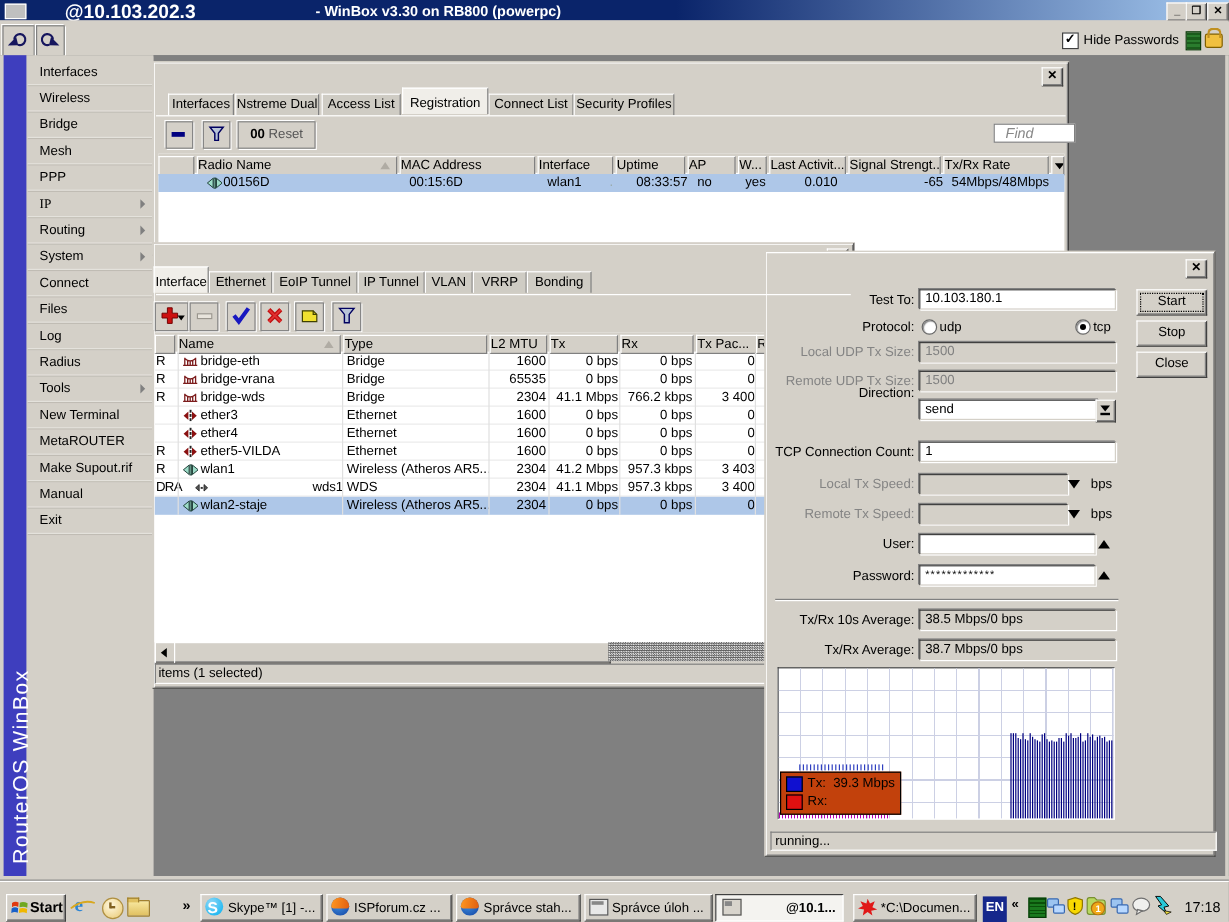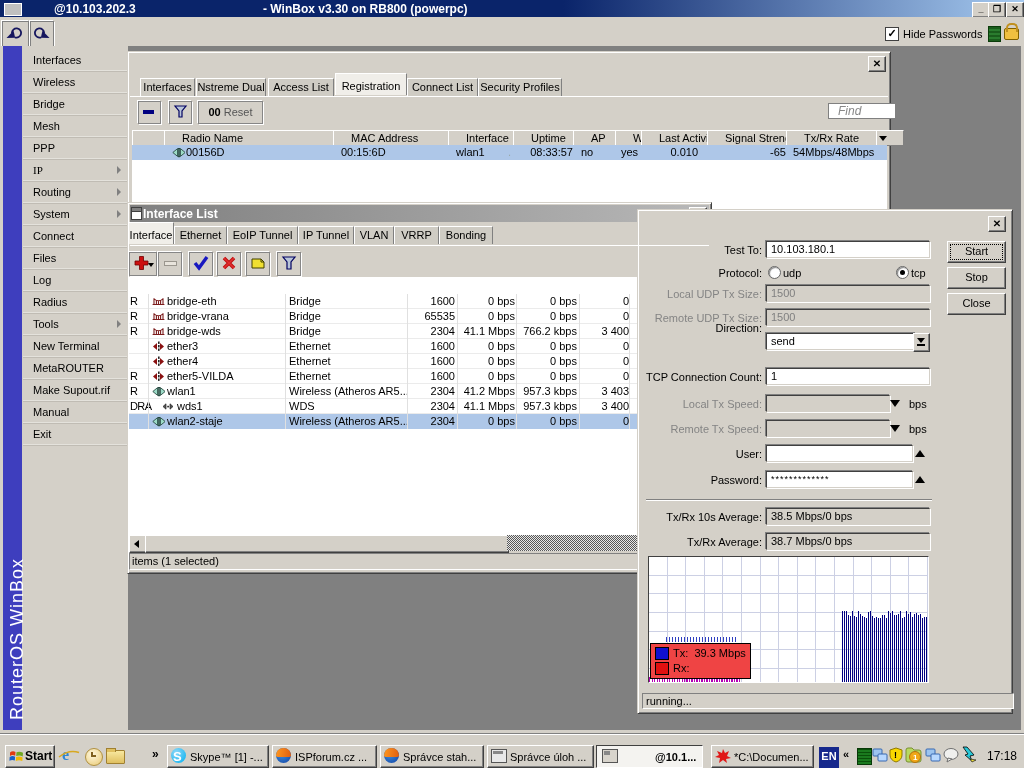--- a/index.html
+++ b/index.html
@@ -3,21 +3,21 @@
 <style>
 html,body{margin:0;padding:0;}
 body{width:1024px;height:768px;overflow:hidden;font-family:"Liberation Sans",sans-serif;font-size:11px;color:#000;}
 #screen{position:absolute;left:0;top:0;width:1024px;height:768px;background:#d4d0c8;}
 .abs{position:absolute;}
 
 .raised{background:#d4d0c8;border:1px solid;border-color:#fff #404040 #404040 #fff;box-shadow:inset -1px -1px 0 #808080;}
 .sunkflat{border:1px solid;border-color:#808080 #fff #fff #808080;}
 
 #titlebar{position:absolute;left:0;top:0;width:1024px;height:17px;background:linear-gradient(90deg,#0a246a 0%,#0a246a 55%,#a6caf0 100%);color:#fff;font-weight:bold;}
-#titlebar .t1{position:absolute;left:54px;top:2px;font-size:12px;}
+#titlebar .t1{position:absolute;left:54px;top:2px;font-size:16px;}
 #titlebar .t2{position:absolute;left:263px;top:2px;font-size:12px;}
 .wbtn{position:absolute;width:16px;height:14px;background:#d4d0c8;border:1px solid;border-color:#fff #404040 #404040 #fff;box-shadow:inset -1px -1px 0 #808080;font-size:9px;text-align:center;line-height:12px;color:#000;}
 
 #topbar{position:absolute;left:0;top:17px;width:1024px;height:29px;background:#d4d0c8;border-bottom:1px solid #808080;}
 .tbtn{position:absolute;top:4px;width:25px;height:24px;background:#d4d0c8;border:1px solid #808080;box-shadow:1px 1px 0 #fff,-1px -1px 0 #fff;}
 
 #leftpanel{position:absolute;left:0;top:46px;width:128px;height:688px;background:#d4d0c8;}
 #bluestrip{position:absolute;left:3px;top:0px;width:19px;height:685px;background:#3e3ebe;}
 #vlogo{position:absolute;left:3px;top:0;width:19px;height:685px;color:#fff;}
 #vlogo span{position:absolute;left:4px;top:674px;transform-origin:0 0;transform:rotate(-90deg);white-space:nowrap;font-size:18px;letter-spacing:1px;}
@@ -33,21 +33,21 @@
 .ticon{position:absolute;left:4px;top:2px;width:13px;height:11px;background:#fff;border:1px solid #404040;}
 .ticon i{display:block;height:3px;background:#808080;border-bottom:1px solid #404040;}
 .ttext{position:absolute;left:22px;top:2px;font-size:12px;}
 .xbtn{position:absolute;width:16px;height:14px;background:#d4d0c8;border:1px solid;border-color:#fff #404040 #404040 #fff;box-shadow:inset -1px -1px 0 #808080;color:#000;text-align:center;font-size:10px;line-height:13px;font-weight:bold;}
 
 .tab{position:absolute;background:#cfccc4;border:1px solid;border-color:#fff #808080 #d4d0c8 #fff;border-bottom:none;height:17px;line-height:17px;text-align:center;color:#000;}
 .tab.active{background:#f0eee9;height:17px;padding-top:4px;border-color:#fff #808080 #f0eee9 #fff;z-index:2;}
 .tabline{position:absolute;height:1px;background:#fff;z-index:1;}
 
 .hdr{position:absolute;background:#d4d0c8;height:16px;}
-.hcell{position:absolute;top:2px;height:14px;line-height:14px;background:#d4d0c8;border:1px solid;border-color:#fff #808080 #808080 #fff;padding-left:17px;overflow:hidden;white-space:nowrap;}
+.hcell{position:absolute;top:2px;height:14px;line-height:14px;background:#d4d0c8;border:1px solid;border-color:#fff #808080 #808080 #fff;padding-left:0;overflow:hidden;white-space:nowrap;}
 .listbg{position:absolute;background:#fff;}
 .row{position:absolute;height:15px;line-height:15px;white-space:nowrap;overflow:hidden;}
 .rsel{background:#aec7e8;}
 .cell{position:absolute;top:0;height:15px;line-height:15px;overflow:hidden;}
 .num{text-align:right;}
 .gline{position:absolute;width:1px;background:#e0e0e0;}
 .row:not(.rsel){box-shadow:inset 0 -1px 0 #ebebeb;}
 
 .btn{position:absolute;background:#d4d0c8;border:1px solid;border-color:#fff #404040 #404040 #fff;box-shadow:inset -1px -1px 0 #808080;text-align:center;color:#000;}
 .fbtn{position:absolute;background:#d4d0c8;border:1px solid #868686;box-shadow:1px 1px 0 #fff,-1px -1px 0 #fff;text-align:center;color:#000;}
@@ -180,26 +180,20 @@
       <span class="cell" style="left:376px;color:#9aa;">.</span>
       <span class="cell num" style="left:381px;width:60px;">08:33:57</span>
       <span class="cell" style="left:449px;">no</span>
       <span class="cell" style="left:489px;">yes</span>
       <span class="cell num" style="left:509px;width:57px;">0.010</span>
       <span class="cell num" style="left:575px;width:79px;">-65</span>
       <span class="cell" style="left:661px;">54Mbps/48Mbps</span>
     </div>
   </div>
   <div class="win" id="winiflist" style="left:127px;top:202px;width:583px;height:370px;">
-    <div class="ititle">
-        <div class="ticon" style="left:1px;width:9px;">
-          <i></i>
-        </div>
-        <span class="ttext" style="left:13px;">Interface List</span>
-      </div>
     <div class="xbtn" style="right:4px;top:4px;">✕</div>
     <div class="tab active" style="left:0px;top:19px;width:44px;">Interface</div>
     <div class="tab" style="left:46px;top:23px;width:51px;">Ethernet</div>
     <div class="tab" style="left:99px;top:23px;width:69px;">EoIP Tunnel</div>
     <div class="tab" style="left:170px;top:23px;width:54px;">IP Tunnel</div>
     <div class="tab" style="left:226px;top:23px;width:38px;">VLAN</div>
     <div class="tab" style="left:266px;top:23px;width:43px;">VRRP</div>
     <div class="tab" style="left:311px;top:23px;width:52px;">Bonding</div>
     <div class="tabline" style="left:2px;right:2px;top:42px;"></div>
     <div class="fbtn" style="left:1px;top:49px;width:26px;height:22px;"><svg width="24" height="20">
@@ -217,20 +211,30 @@
           <path d="M5 5 L15 15 M15 5 L5 15" stroke="#e03030" stroke-width="1.6"></path>
         </svg></div>
     <div class="fbtn" style="left:118px;top:49px;width:22px;height:22px;"><svg width="20" height="20">
           <path d="M4 6 h9 l3 3 v6 h-12 z" fill="#f0e030" stroke="#404000" stroke-width="1"></path>
           <path d="M13 6 l0 3 l3 0" fill="none" stroke="#404000" stroke-width="1"></path>
         </svg></div>
     <div class="fbtn" style="left:149px;top:49px;width:22px;height:22px;"><svg width="20" height="20">
           <path d="M4 4 H16 L12 9 V16 L8 16 V9 Z" fill="#b8c4d8" stroke="#000060" stroke-width="1.2"></path>
         </svg></div>
     <div class="listbg" style="left:1px;top:74px;width:576px;height:258px;"></div>
+    <div class="hdr" style="left:1px;top:74px;width:576px;">
+      <div class="hcell" style="left:0px;width:15px;"></div>
+      <div class="hcell" style="left:19px;width:134px;">Name<span class="abs" style="right:5px;top:4px;width:0;height:0;border-left:4px solid transparent;border-right:4px solid transparent;border-bottom:6px solid #b0aca4;"></span></div>
+      <div class="hcell" style="left:157px;width:118px;">Type</div>
+      <div class="hcell" style="left:279px;width:46px;">L2 MTU</div>
+      <div class="hcell" style="left:329px;width:55px;">Tx</div>
+      <div class="hcell" style="left:388px;width:59px;">Rx</div>
+      <div class="hcell" style="left:451px;width:49px;">Tx Pac...</div>
+      <div class="hcell" style="left:501px;width:71px;">R</div>
+    </div>
     <div class="row" style="left:1px;top:91px;width:576px;">
       <span class="cell" style="left:1px;width:26px;letter-spacing:-0.6px;">R</span>
       <span class="cell" style="left:23px;width:13px;"><svg width="13" height="13" style="margin-top:1px">
             <path d="M0.6 9.5 H12.4 M2 9.8 V3.2 M11 9.8 V3.2 M2 3.8 Q6.5 7.8 11 3.8 M4.4 9.5 V5.6 M6.5 9.5 V6.3 M8.6 9.5 V5.6" fill="none" stroke="#7c1c1c" stroke-width="1.1"></path>
           </svg></span>
       <span class="cell" style="left:38px;width:119px;">bridge-eth</span>
       <span class="cell" style="left:160px;width:118px;">Bridge</span>
       <span class="cell num" style="left:270px;width:56px;">1600</span>
       <span class="cell num" style="left:320px;width:66px;">0 bps</span>
       <span class="cell num" style="left:380px;width:68px;">0 bps</span>
@@ -322,21 +326,21 @@
       <span class="cell num" style="left:380px;width:68px;">957.3 kbps</span>
       <span class="cell num" style="left:440px;width:60px;">3 403</span>
     </div>
     <div class="row" style="left:1px;top:196px;width:576px;">
       <span class="cell" style="left:1px;width:26px;letter-spacing:-0.6px;">DRA</span>
       <span class="cell" style="left:33px;width:13px;"><svg width="12" height="12" style="margin-top:2px">
             <path d="M1 5.5 L4 2.8 V8.2 Z" fill="#555" stroke="#222" stroke-width="0.7"></path>
             <path d="M11 5.5 L8 2.8 V8.2 Z" fill="#555" stroke="#222" stroke-width="0.7"></path>
             <rect x="5.2" y="4.8" width="1.8" height="1.6" fill="#333"></rect>
           </svg></span>
-      <span class="cell" style="left:48px;width:109px;">wds1</span>
+      <span class="cell" style="left:48px;width:109px;text-align:right;">wds1</span>
       <span class="cell" style="left:160px;width:118px;">WDS</span>
       <span class="cell num" style="left:270px;width:56px;">2304</span>
       <span class="cell num" style="left:320px;width:66px;">41.1 Mbps</span>
       <span class="cell num" style="left:380px;width:68px;">957.3 kbps</span>
       <span class="cell num" style="left:440px;width:60px;">3 400</span>
     </div>
     <div class="row rsel" style="left:1px;top:211px;width:576px;">
       <span class="cell" style="left:1px;width:26px;letter-spacing:-0.6px;"></span>
       <span class="cell" style="left:23px;width:13px;"><svg width="14" height="13" style="margin-top:1px">
             <path d="M0.8 6.5 L5.6 2.6 L5.6 10.4 Z" fill="#9ddcc8" stroke="#1c3c34" stroke-width="0.8"></path>
@@ -474,21 +478,21 @@
         <div class="abs" style="left:65px;top:80px;width:1px;height:5px;background:#3040c0;"></div>
         <div class="abs" style="left:68px;top:80px;width:1px;height:5px;background:#3040c0;"></div>
         <div class="abs" style="left:71px;top:80px;width:1px;height:5px;background:#3040c0;"></div>
         <div class="abs" style="left:74px;top:80px;width:1px;height:5px;background:#3040c0;"></div>
         <div class="abs" style="left:77px;top:80px;width:1px;height:5px;background:#3040c0;"></div>
         <div class="abs" style="left:80px;top:80px;width:1px;height:5px;background:#3040c0;"></div>
         <div class="abs" style="left:83px;top:80px;width:1px;height:5px;background:#3040c0;"></div>
         <div class="abs" style="left:86px;top:80px;width:1px;height:5px;background:#3040c0;"></div>
       </div>
     <div class="abs" style="left:11px;top:467px;width:92px;height:5px;background:repeating-linear-gradient(90deg,#b400b4 0 1.2px,transparent 1.2px 2.5px);"></div>
-    <div class="abs" id="legend" style="left:12px;top:433px;width:99px;height:34px;background:#ef4444;border:1px solid #000;">
+    <div class="abs" id="legend" style="left:12px;top:433px;width:99px;height:34px;background:#c2410c;border:1px solid #000;">
       <div class="abs" style="left:4px;top:3px;width:12px;height:11px;background:#1010d0;border:1px solid #000;"></div>
       <span class="abs" style="left:22px;top:3px;">Tx:&nbsp; 39.3 Mbps</span>
       <div class="abs" style="left:4px;top:18px;width:12px;height:11px;background:#e01010;border:1px solid #000;"></div>
       <span class="abs" style="left:22px;top:18px;">Rx:</span>
     </div>
     <div class="abs sunkflat" style="left:4px;top:483px;width:367px;height:14px;line-height:14px;padding-left:3px;background:#d4d0c8;">running...</div>
   </div>
   <div class="abs" style="left:1021px;top:46px;width:3px;height:688px;background:#d4d0c8;"></div>
   <div class="abs" style="left:0px;top:730px;width:1024px;height:4px;background:#d4d0c8;"></div>
   <div id="taskbar">

